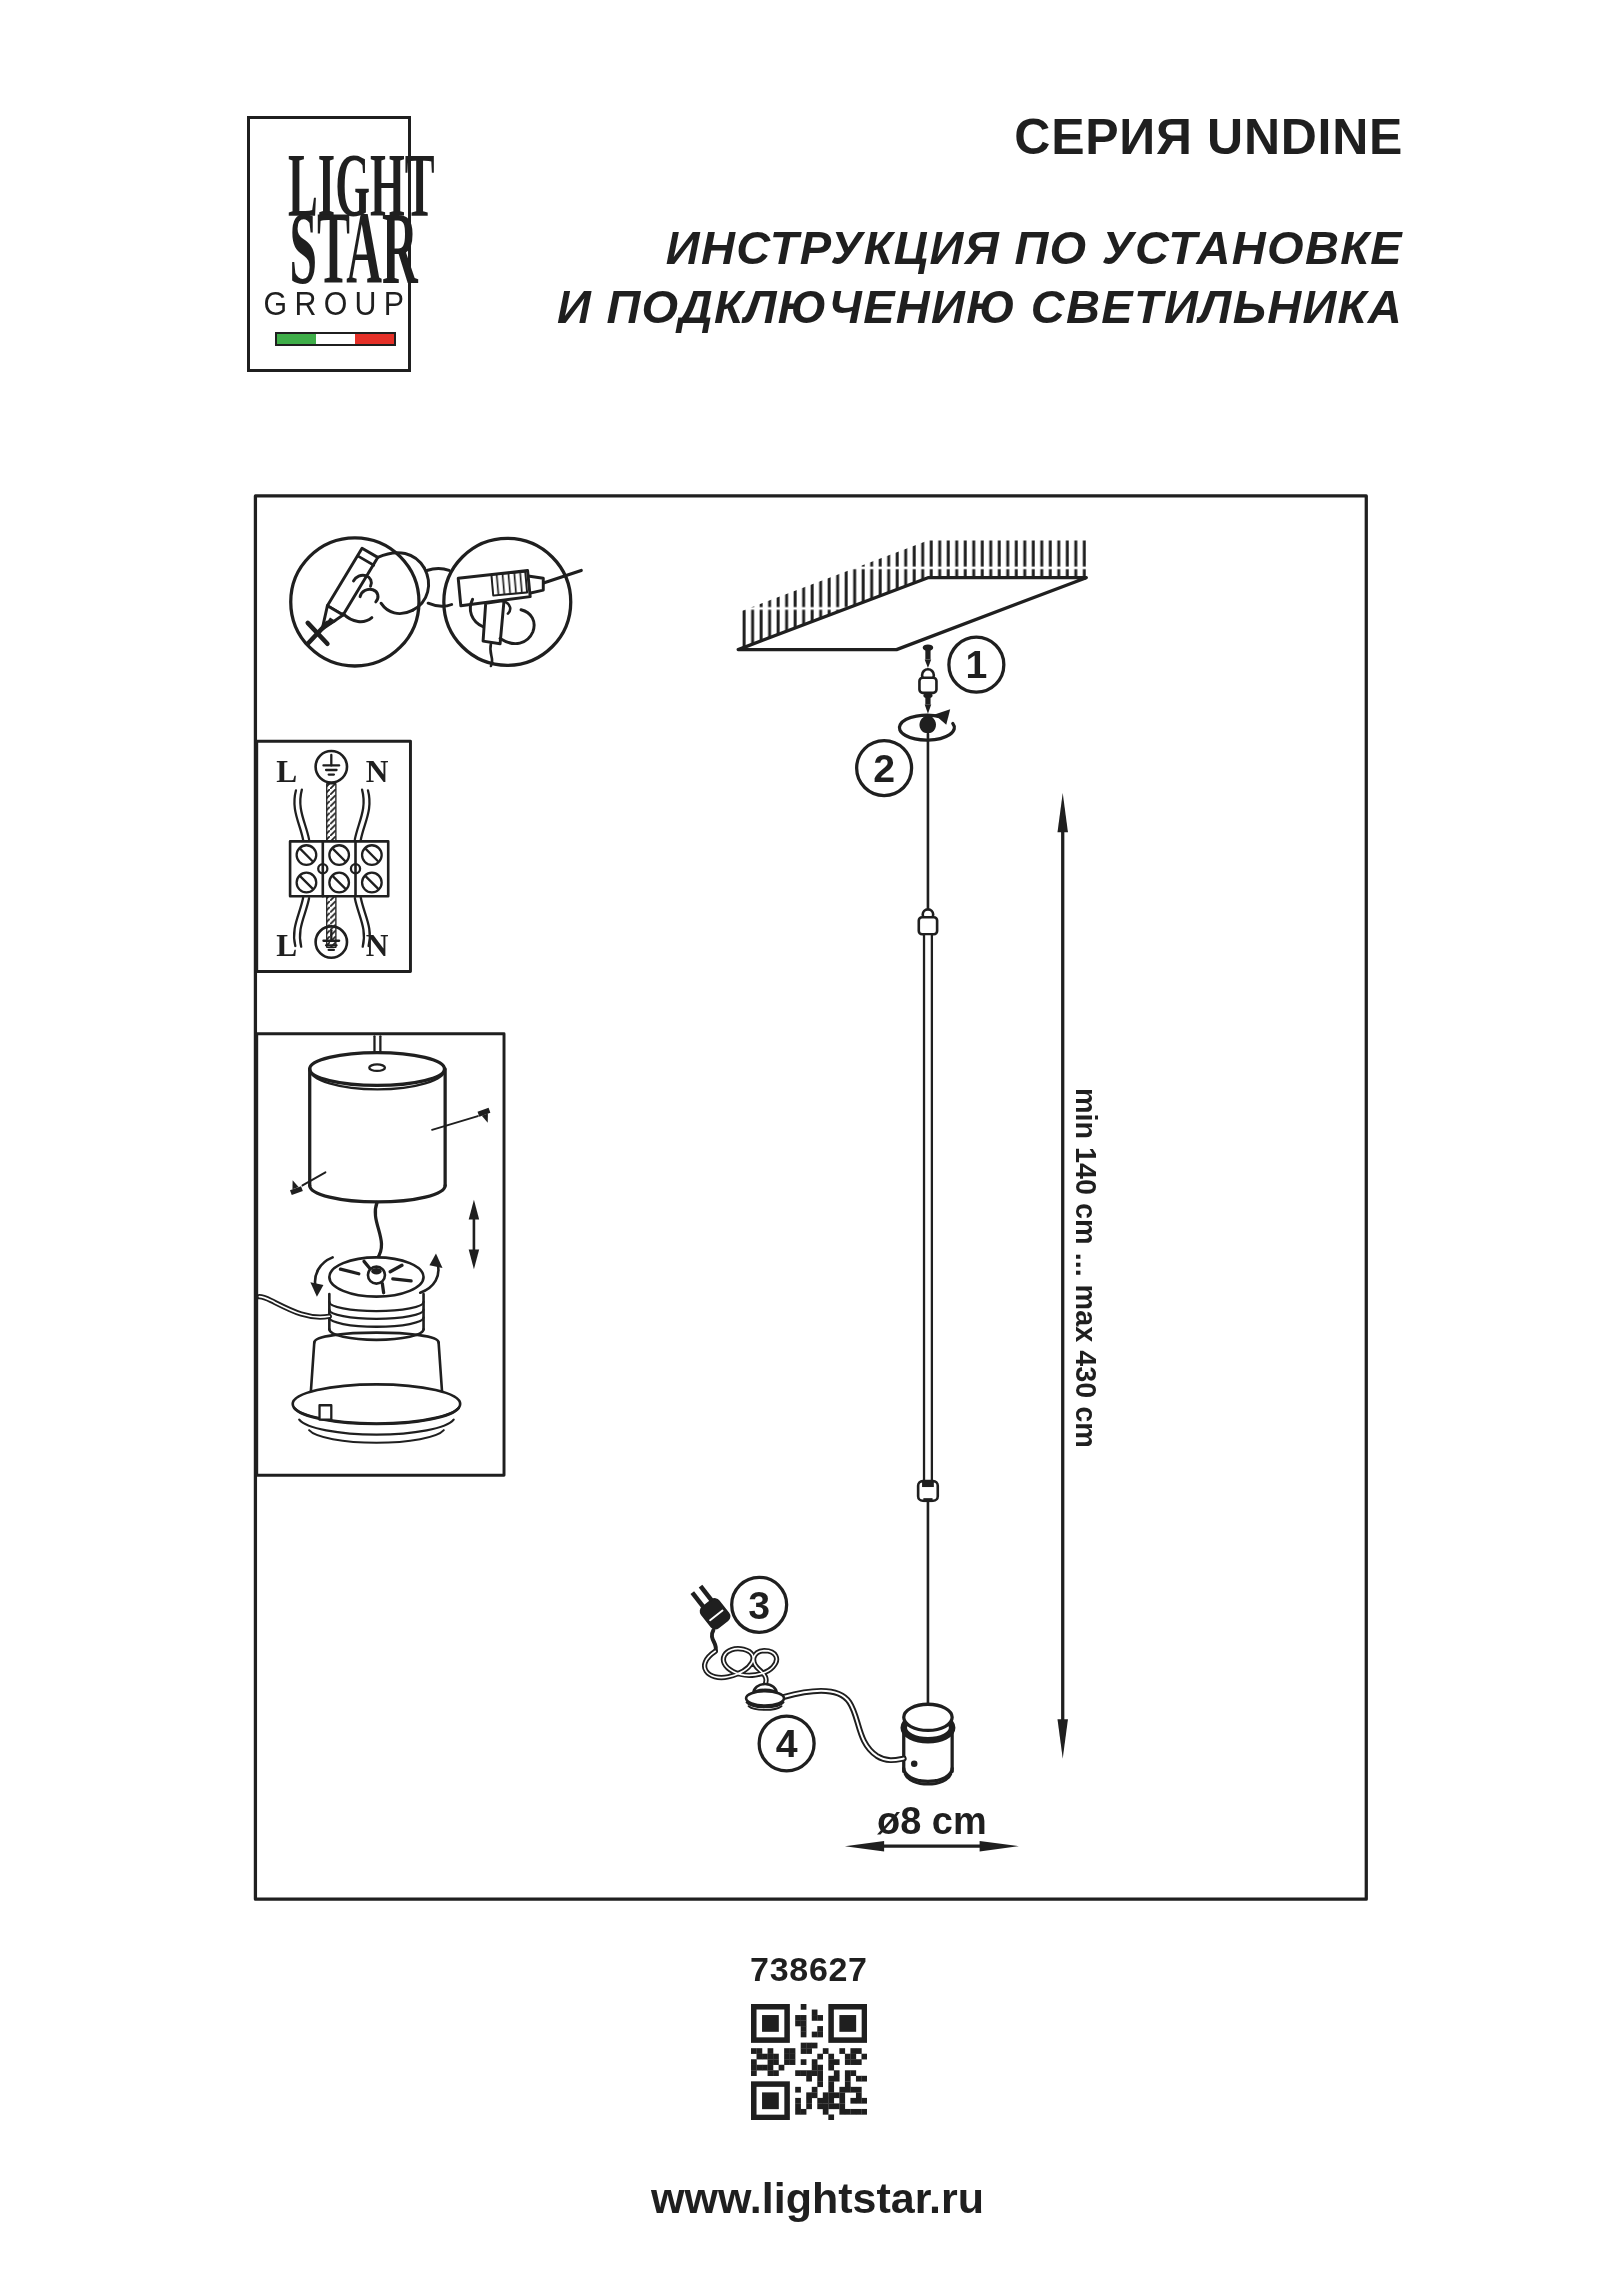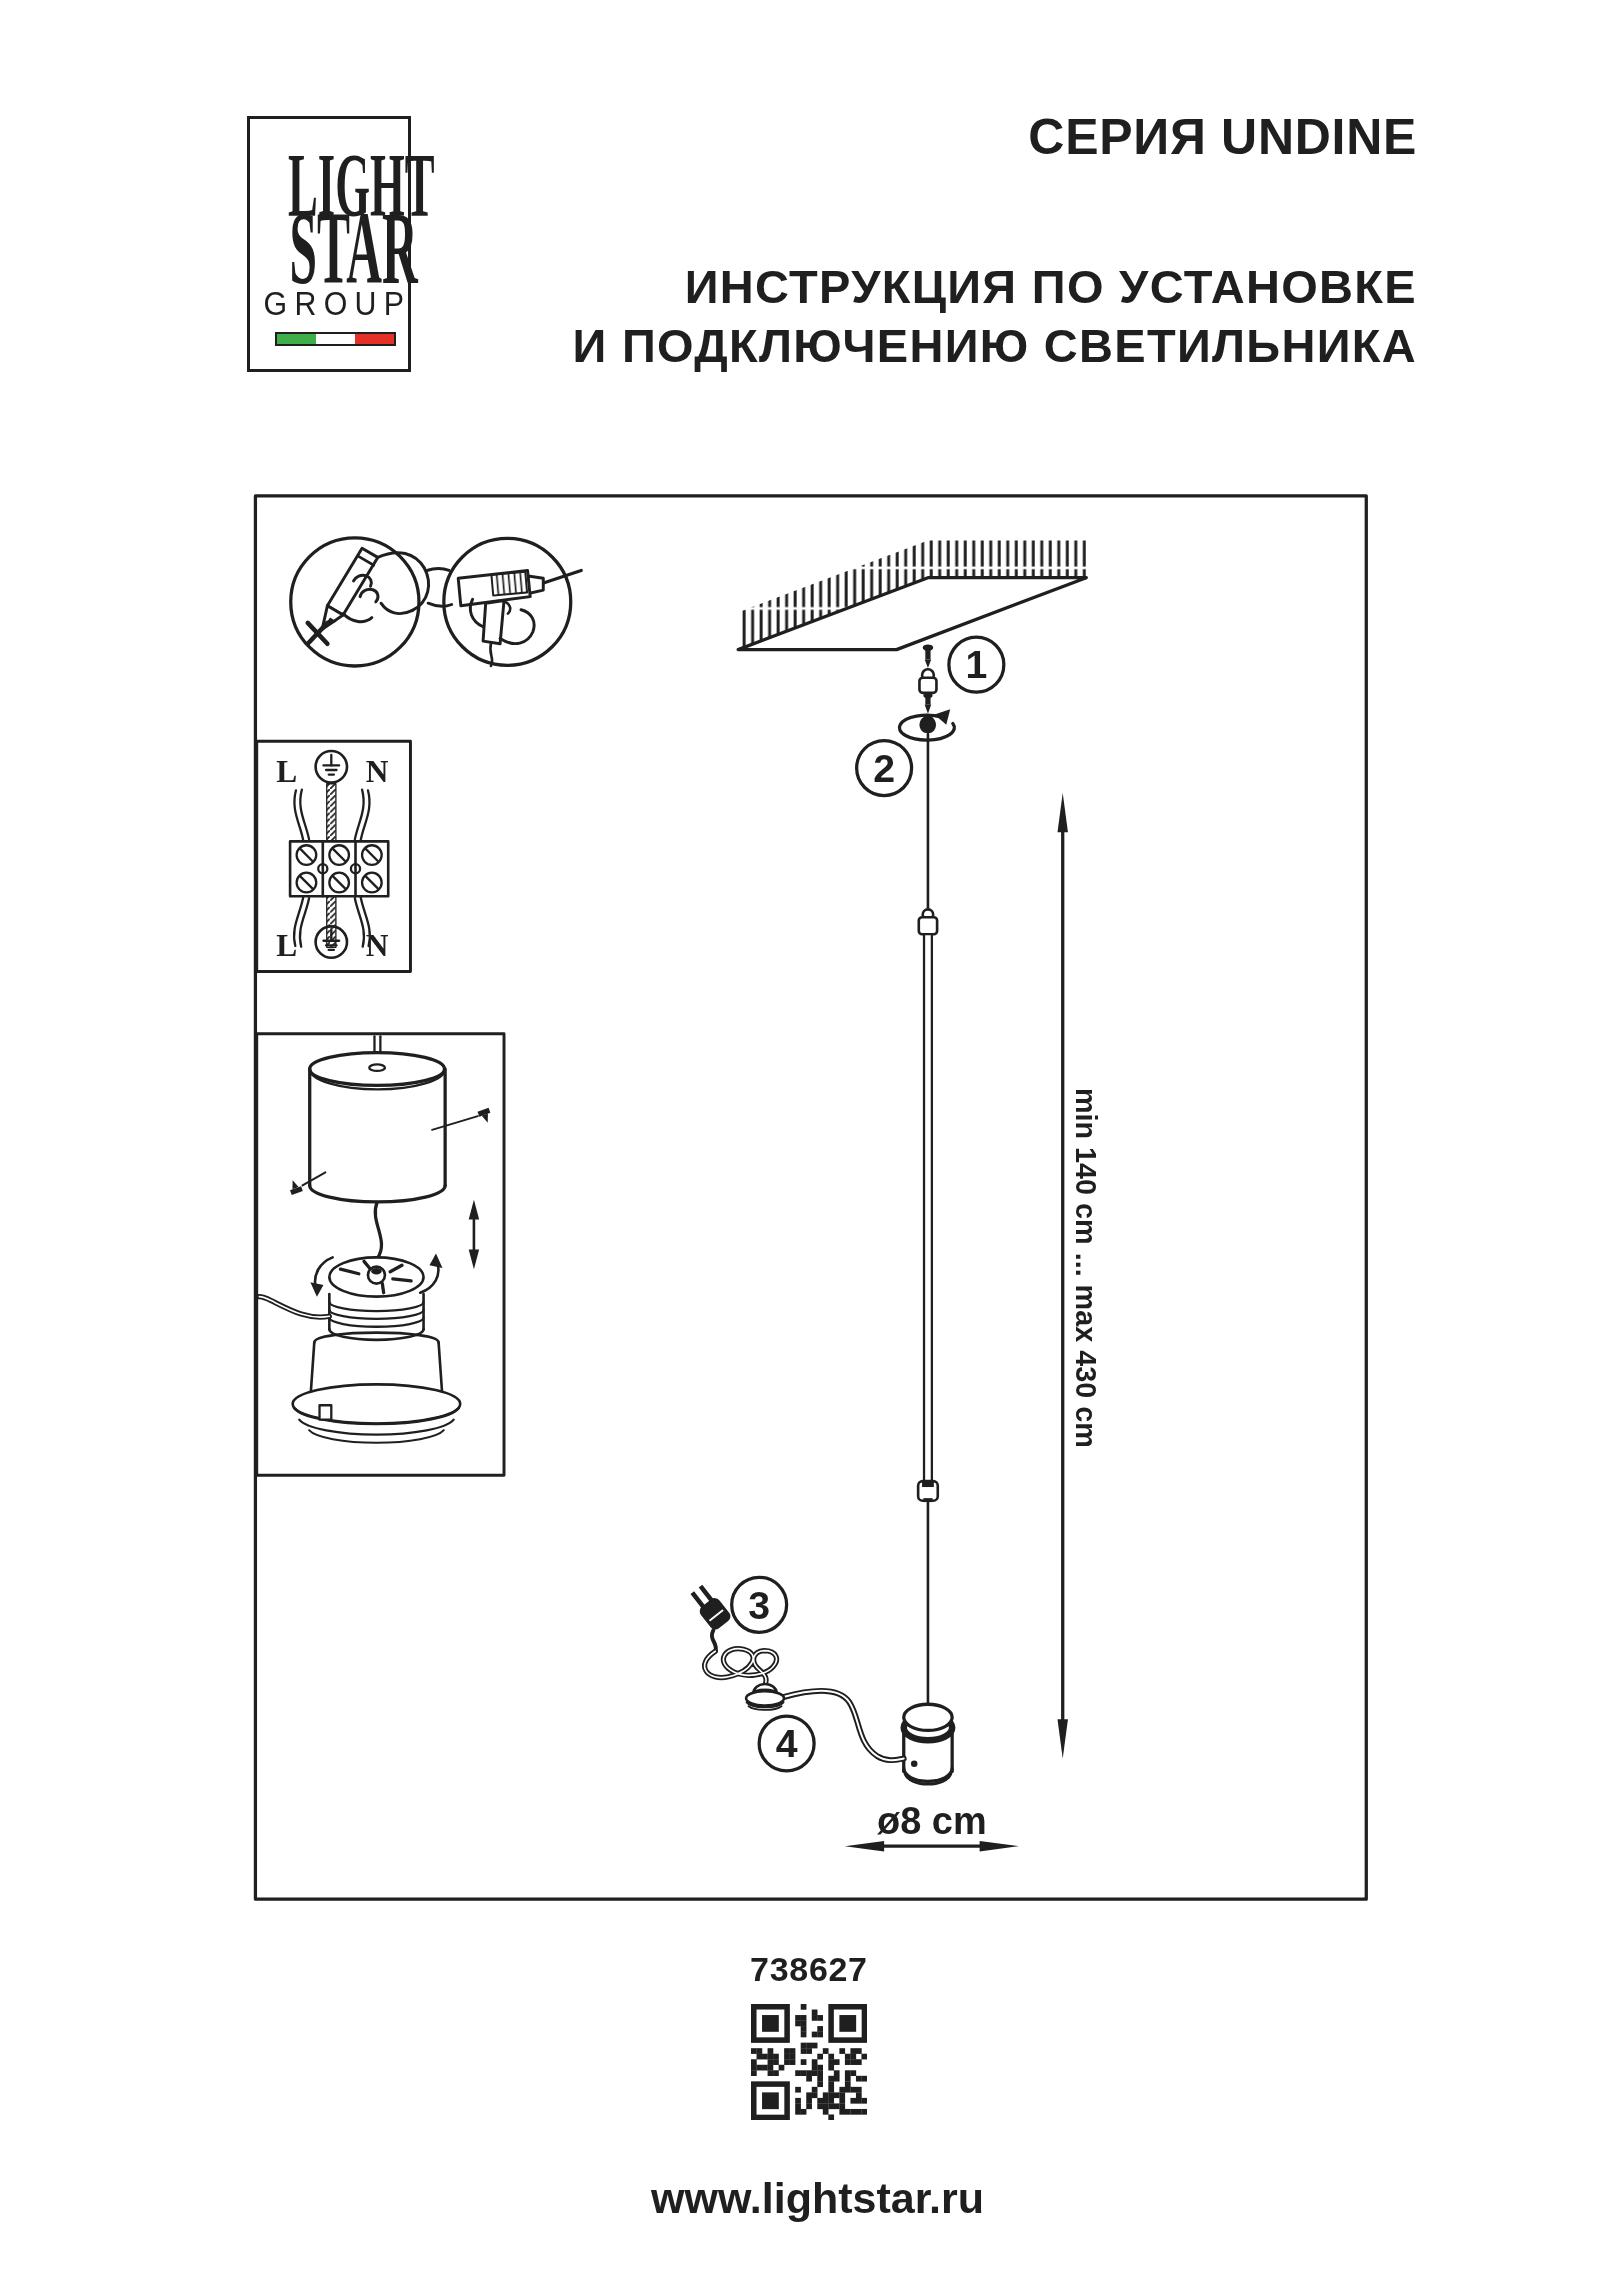--- a/index.html
+++ b/index.html
@@ -12,23 +12,23 @@
              font-family:"Liberation Serif",serif;font-weight:bold;color:#1f1f1f;white-space:nowrap;}
   .logo-light{top:23.6px;font-size:86px;transform:scale(0.52,1.05);}
   .logo-star{top:79px;font-size:99px;transform:scale(0.50,1.05);}
   .logo-group{top:168px;font-size:33px;font-family:"Liberation Sans",sans-serif;
               font-weight:400;letter-spacing:7.9px;transform:scale(0.92,1);text-indent:7.9px;}
   .flag{position:absolute;left:25px;top:213px;width:117px;height:9.8px;
         border:2px solid #1f1f1f;display:flex;}
   .flag span{flex:1;height:100%;}
   .flag .fg{background:#3fae49;} .flag .fw{background:#ffffff;} .flag .fr{background:#e53028;}
   
-  .header{position:absolute;top:107px;right:206px;text-align:right;color:#1f1f1f;}
+  .header{position:absolute;top:107px;right:220px;text-align:right;color:#1f1f1f;}
   .h-top{font-size:50px;font-weight:bold;line-height:1.22;letter-spacing:0.7px;white-space:nowrap;}
-  .h-instr{margin-top:90px;font-size:47px;font-weight:bold;line-height:1.25;letter-spacing:1.3px;white-space:nowrap;}
+  .h-instr{margin-top:51px;font-size:47px;font-weight:bold;line-height:1.25;letter-spacing:1.3px;white-space:nowrap;font-style:italic;}
   
   svg.diagram{position:absolute;left:0;top:0;width:1623px;height:2295px;}
   svg text{font-family:"Liberation Sans",sans-serif;fill:#1f1f1f;stroke:none;}
   svg text.wl{font-family:"Liberation Serif",serif;font-weight:bold;font-size:48px;}
   svg text.step{font-weight:bold;font-size:60px;text-anchor:middle;}
   svg text.dim{font-weight:bold;font-size:58px;text-anchor:middle;}
   svg text.dimv{font-weight:bold;font-size:44px;}
   
   .f-article{position:absolute;left:0;right:5.2px;top:1950px;text-align:center;
              font-size:34px;font-weight:700;letter-spacing:0.7px;}

